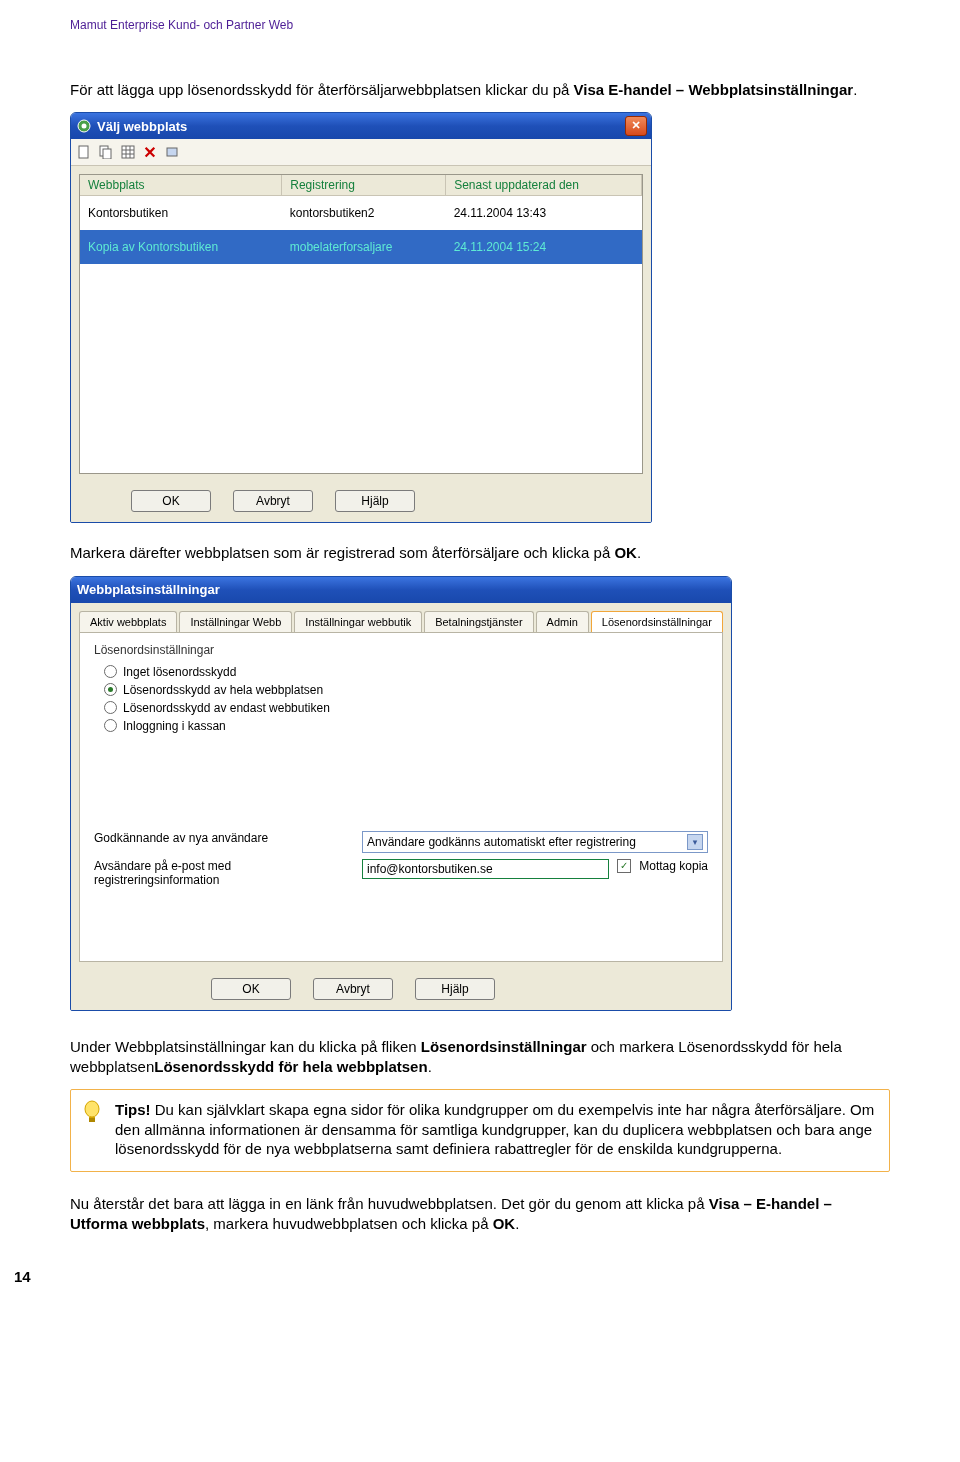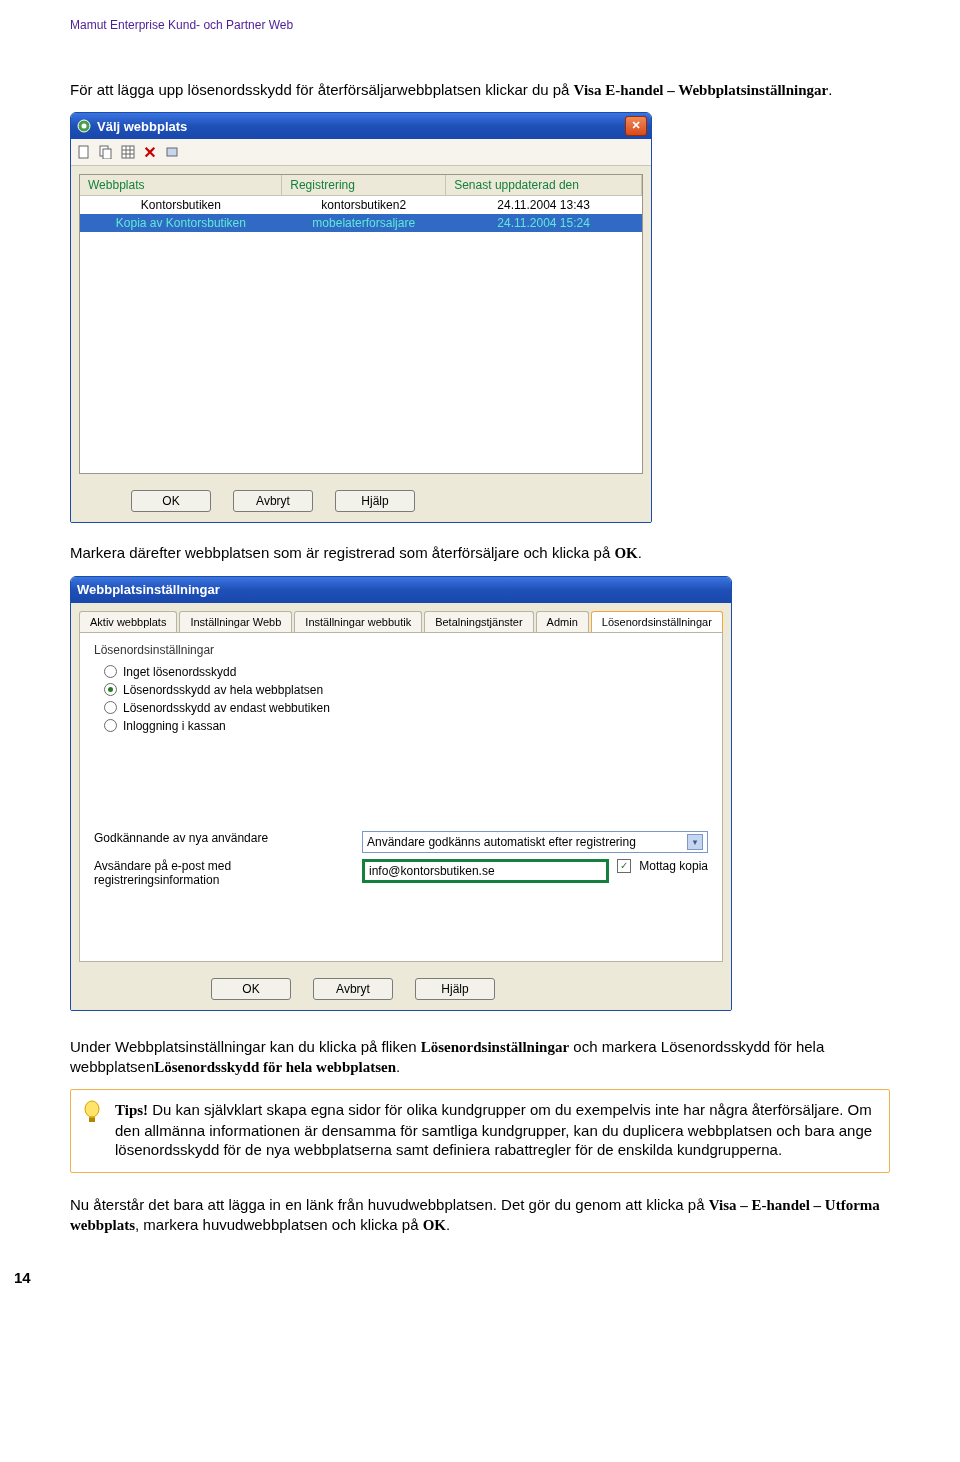--- a/index.html
+++ b/index.html
@@ -17,21 +17,21 @@
   .doc-header {
     font-size: 12px;
     color: #4c1d95;
     margin-bottom: 48px;
   }
   .body-para {
     font-size: 15px;
     line-height: 1.35;
     margin: 10px 0 12px 0;
   }
-  .bold { font-weight: bold; font-family: Liberation Serif, serif; }
+  .bold { font-weight: bold; }
 
   
   .win-dialog {
     width: 580px;
     border: 1px solid #1a4ca8;
     border-radius: 6px 6px 2px 2px;
     overflow: hidden;
     box-shadow: 0 0 0 1px #bcd0f0 inset;
     margin-bottom: 20px;
     background: #ece9d8;
@@ -96,23 +96,22 @@
   .tbl th {
     text-align: left;
     font-weight: normal;
     background: #ece9d8;
     border-right: 1px solid #c9c4b4;
     border-bottom: 1px solid #c9c4b4;
     padding: 3px 8px;
     color: #15803d;
   }
   .tbl td {
-    padding: 2px 8px;
+    padding: 10px 8px;
     border-bottom: 0;
-    text-align: center;
   }
   .tbl tr.row td { background: #fff; }
   .tbl tr.row-sel td {
     background: #316ac5;
     color: #5eead4;
   }
   .win-buttons {
     display: flex;
     gap: 22px;
     padding: 8px 0 10px 60px;
@@ -220,21 +219,21 @@
     background: #c6d6ef;
     border: 1px solid #7b98c8;
     display: inline-flex;
     align-items: center; justify-content: center;
     font-size: 9px;
     color: #3a5a9a;
   }
   .form-input {
     flex: 1;
     height: 18px;
-    border: 3px solid #15803d;
+    border: 1px solid #15803d;
     font-size: 12px;
     padding: 0 4px;
     background: #fff;
   }
   .checkbox {
     width: 12px; height: 12px;
     border: 1px solid #6a6a6a;
     display: inline-flex;
     align-items: center; justify-content: center;
     font-size: 10px;

